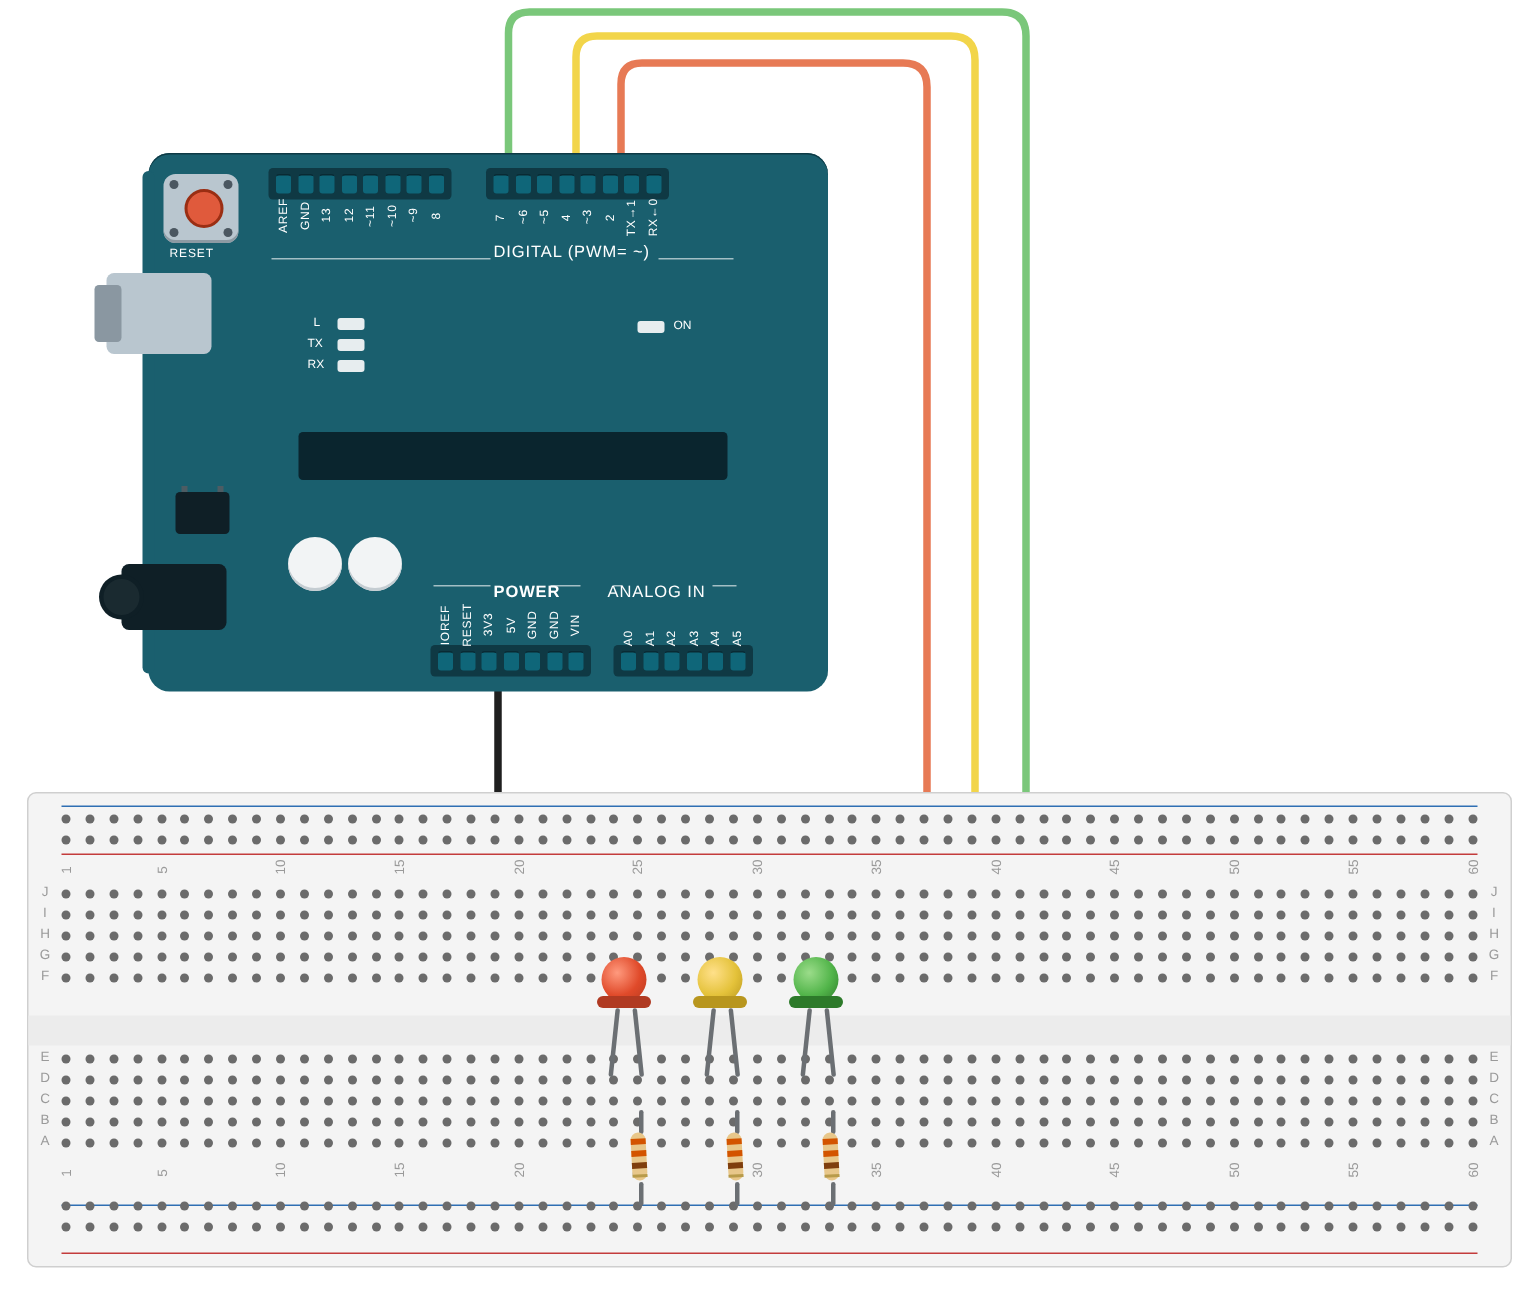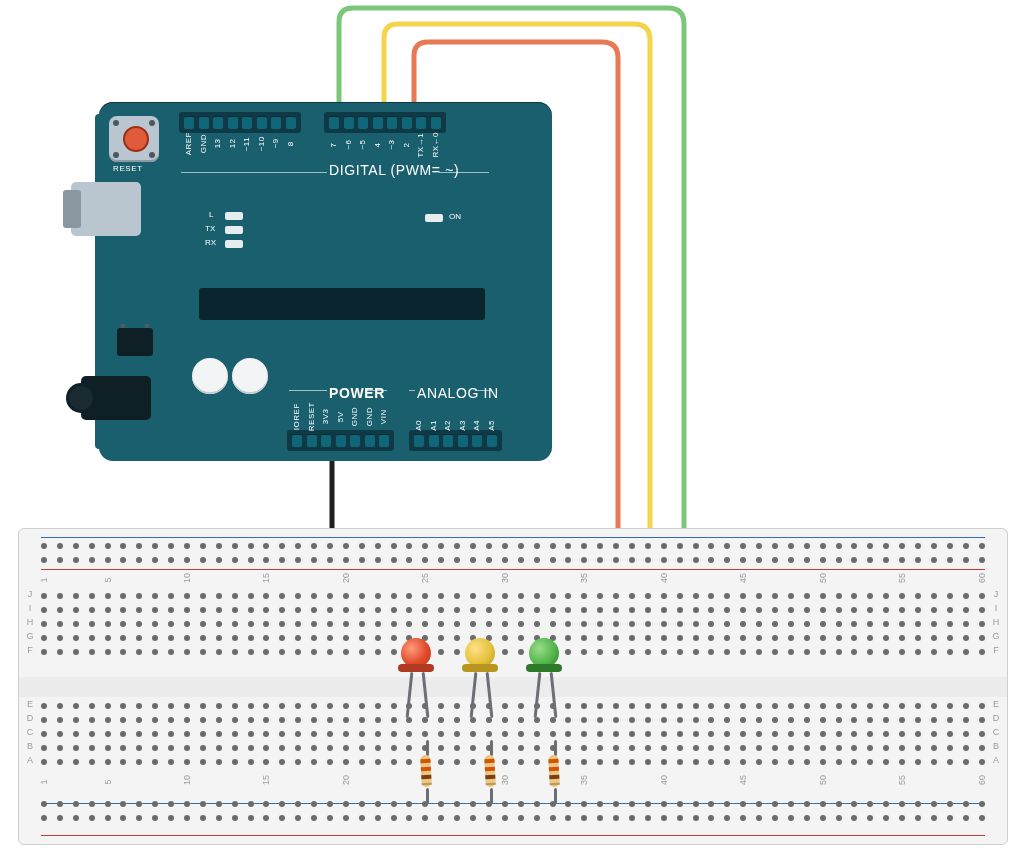--- a/index.html
+++ b/index.html
@@ -17,21 +17,21 @@
   .hdr-analog    { bottom:10px; left:310px; }
 
   
   .pinlabels { position:absolute; display:flex; gap:4.5px; color:#fff; font-size:8px; letter-spacing:.5px; }
   .pinlabels div { width:10px; text-align:center; writing-mode:vertical-rl; transform:rotate(180deg); }
   .pl-top-left  { top:30px; left:85px; }
   .pl-top-right { top:30px; left:230px; }
   .pl-power     { bottom:30px; left:193px; }
   .pl-analog    { bottom:30px; left:315px; }
 
-  .section-label { position:absolute; color:#fff; font-size:14px; letter-spacing:.6px; }
+  .section-label { position:absolute; color:#fff; font-size:11px; letter-spacing:.6px; }
   .line-sep { position:absolute; height:1px; background:#fff; opacity:.6; }
 
   .reset-btn { position:absolute; left:10px; top:14px; width:50px; height:46px; background:#b9c6cf; border-radius:8px; box-shadow:inset 0 -2px 0 #8d9aa3; }
   .reset-btn .dot { position:absolute; width:6px; height:6px; background:#4b5761; border-radius:50%; }
   .reset-btn .d1{left:4px;top:4px;} .reset-btn .d2{right:4px;top:4px;} .reset-btn .d3{left:4px;bottom:4px;} .reset-btn .d4{right:4px;bottom:4px;}
   .reset-btn .knob { position:absolute; left:14px; top:10px; width:22px; height:22px; border-radius:50%; background:#e05a3c; border:2px solid #9a2e13; }
   .reset-label { position:absolute; left:14px; top:62px; color:#fff; font-size:8px; letter-spacing:.6px; }
 
   .usb { position:absolute; left:-28px; top:80px; width:70px; height:54px; background:#b9c6cf; border-radius:5px; }
   .usb .inner { position:absolute; left:-8px; top:8px; width:18px; height:38px; background:#8a97a1; border-radius:3px; }
@@ -183,21 +183,21 @@
     <div class="lbl-tx">TX</div>
       <div class="led-tx"></div>
     <div class="lbl-rx">RX</div>
       <div class="led-rx"></div>
     <div class="led-on"></div>
       <div class="lbl-on">ON</div>
 
     <div class="section-label" style="left:230px; bottom:60px;font-weight:bold;">POWER</div>
     <div class="line-sep" style="left:190px; bottom:70px; width:38px;"></div>
     <div class="line-sep" style="left:268px; bottom:70px; width:20px;"></div>
-    <div class="section-label" style="left:318px; bottom:60px;">ANALOG IN</div>
+    <div class="section-label" style="left:306px; bottom:60px;">ANALOG IN</div>
     <div class="line-sep" style="left:310px; bottom:70px; width:6px;"></div>
     <div class="line-sep" style="left:376px; bottom:70px; width:16px;"></div>
 
     <div class="header-row hdr-power">
         <div class="pin"></div>
         <div class="pin"></div>
         <div class="pin"></div>
         <div class="pin"></div>
         <div class="pin"></div>
         <div class="pin"></div>

